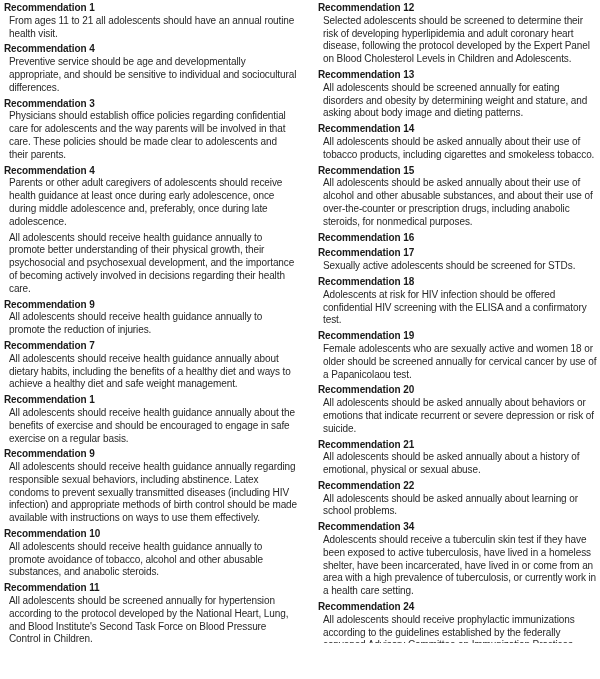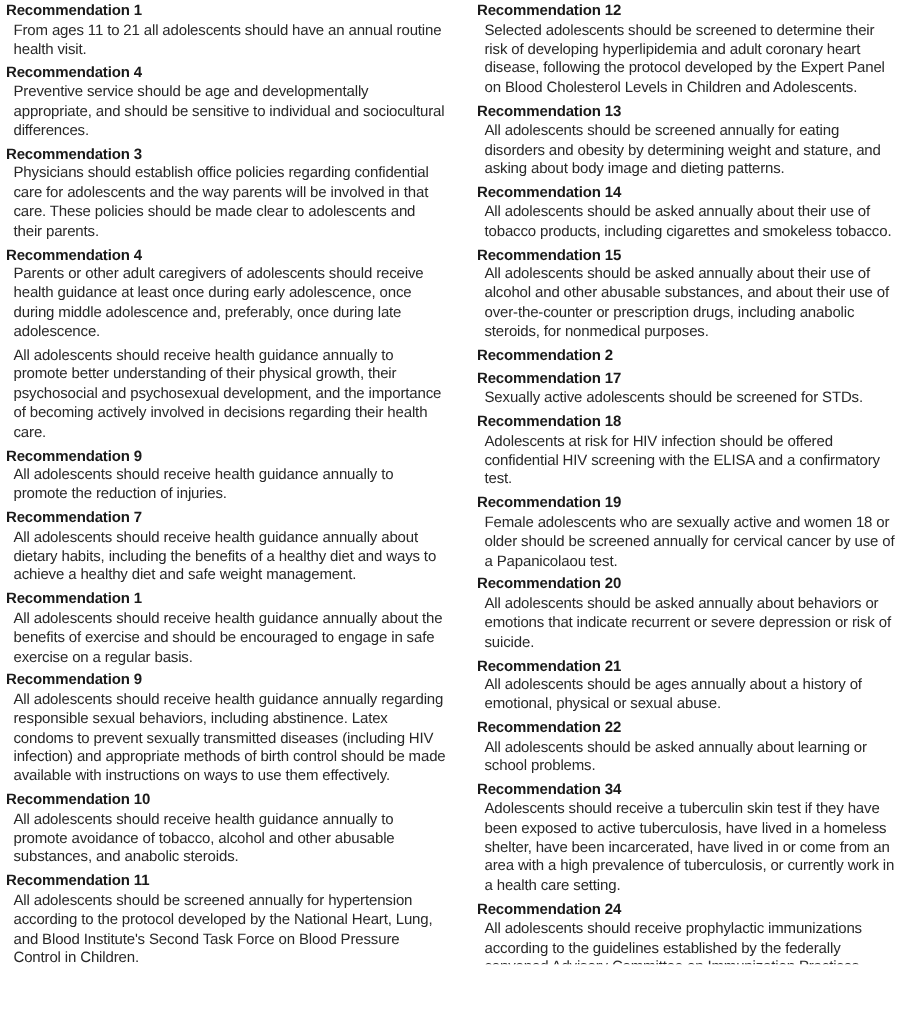--- a/index.html
+++ b/index.html
@@ -125,21 +125,21 @@
     <h3 class="rec-title">Recommendation 14</h3>
     <p class="rec-body">All adolescents should be asked annually about their use of tobacco products, including cigarettes and smokeless tobacco.</p>
   </section>
 
   <section class="rec">
     <h3 class="rec-title">Recommendation 15</h3>
     <p class="rec-body">All adolescents should be asked annually about their use of alcohol and other abusable substances, and about their use of over-the-counter or prescription drugs, including anabolic steroids, for nonmedical purposes.</p>
   </section>
 
   <section class="rec">
-    <h3 class="rec-title">Recommendation 2</h3>
+    <h3 class="rec-title">Recommendation 16</h3>
   </section>
 
   <section class="rec">
     <h3 class="rec-title">Recommendation 17</h3>
     <p class="rec-body">Sexually active adolescents should be screened for STDs.</p>
   </section>
 
   <section class="rec">
     <h3 class="rec-title">Recommendation 18</h3>
     <p class="rec-body">Adolescents at risk for HIV infection should be offered confidential HIV screening with the ELISA and a confirmatory test.</p>
@@ -150,21 +150,21 @@
     <p class="rec-body">Female adolescents who are sexually active and women 18 or older should be screened annually for cervical cancer by use of a Papanicolaou test.</p>
   </section>
 
   <section class="rec">
     <h3 class="rec-title">Recommendation 20</h3>
     <p class="rec-body">All adolescents should be asked annually about behaviors or emotions that indicate recurrent or severe depression or risk of suicide.</p>
   </section>
 
   <section class="rec">
     <h3 class="rec-title">Recommendation 21</h3>
-    <p class="rec-body">All adolescents should be ages annually about a history of emotional, physical or sexual abuse.</p>
+    <p class="rec-body">All adolescents should be asked annually about a history of emotional, physical or sexual abuse.</p>
   </section>
 
   <section class="rec">
     <h3 class="rec-title">Recommendation 22</h3>
     <p class="rec-body">All adolescents should be asked annually about learning or school problems.</p>
   </section>
 
   <section class="rec">
     <h3 class="rec-title">Recommendation 34</h3>
     <p class="rec-body">Adolescents should receive a tuberculin skin test if they have been exposed to active tuberculosis, have lived in a homeless shelter, have been incarcerated, have lived in or come from an area with a high prevalence of tuberculosis, or currently work in a health care setting.</p>

